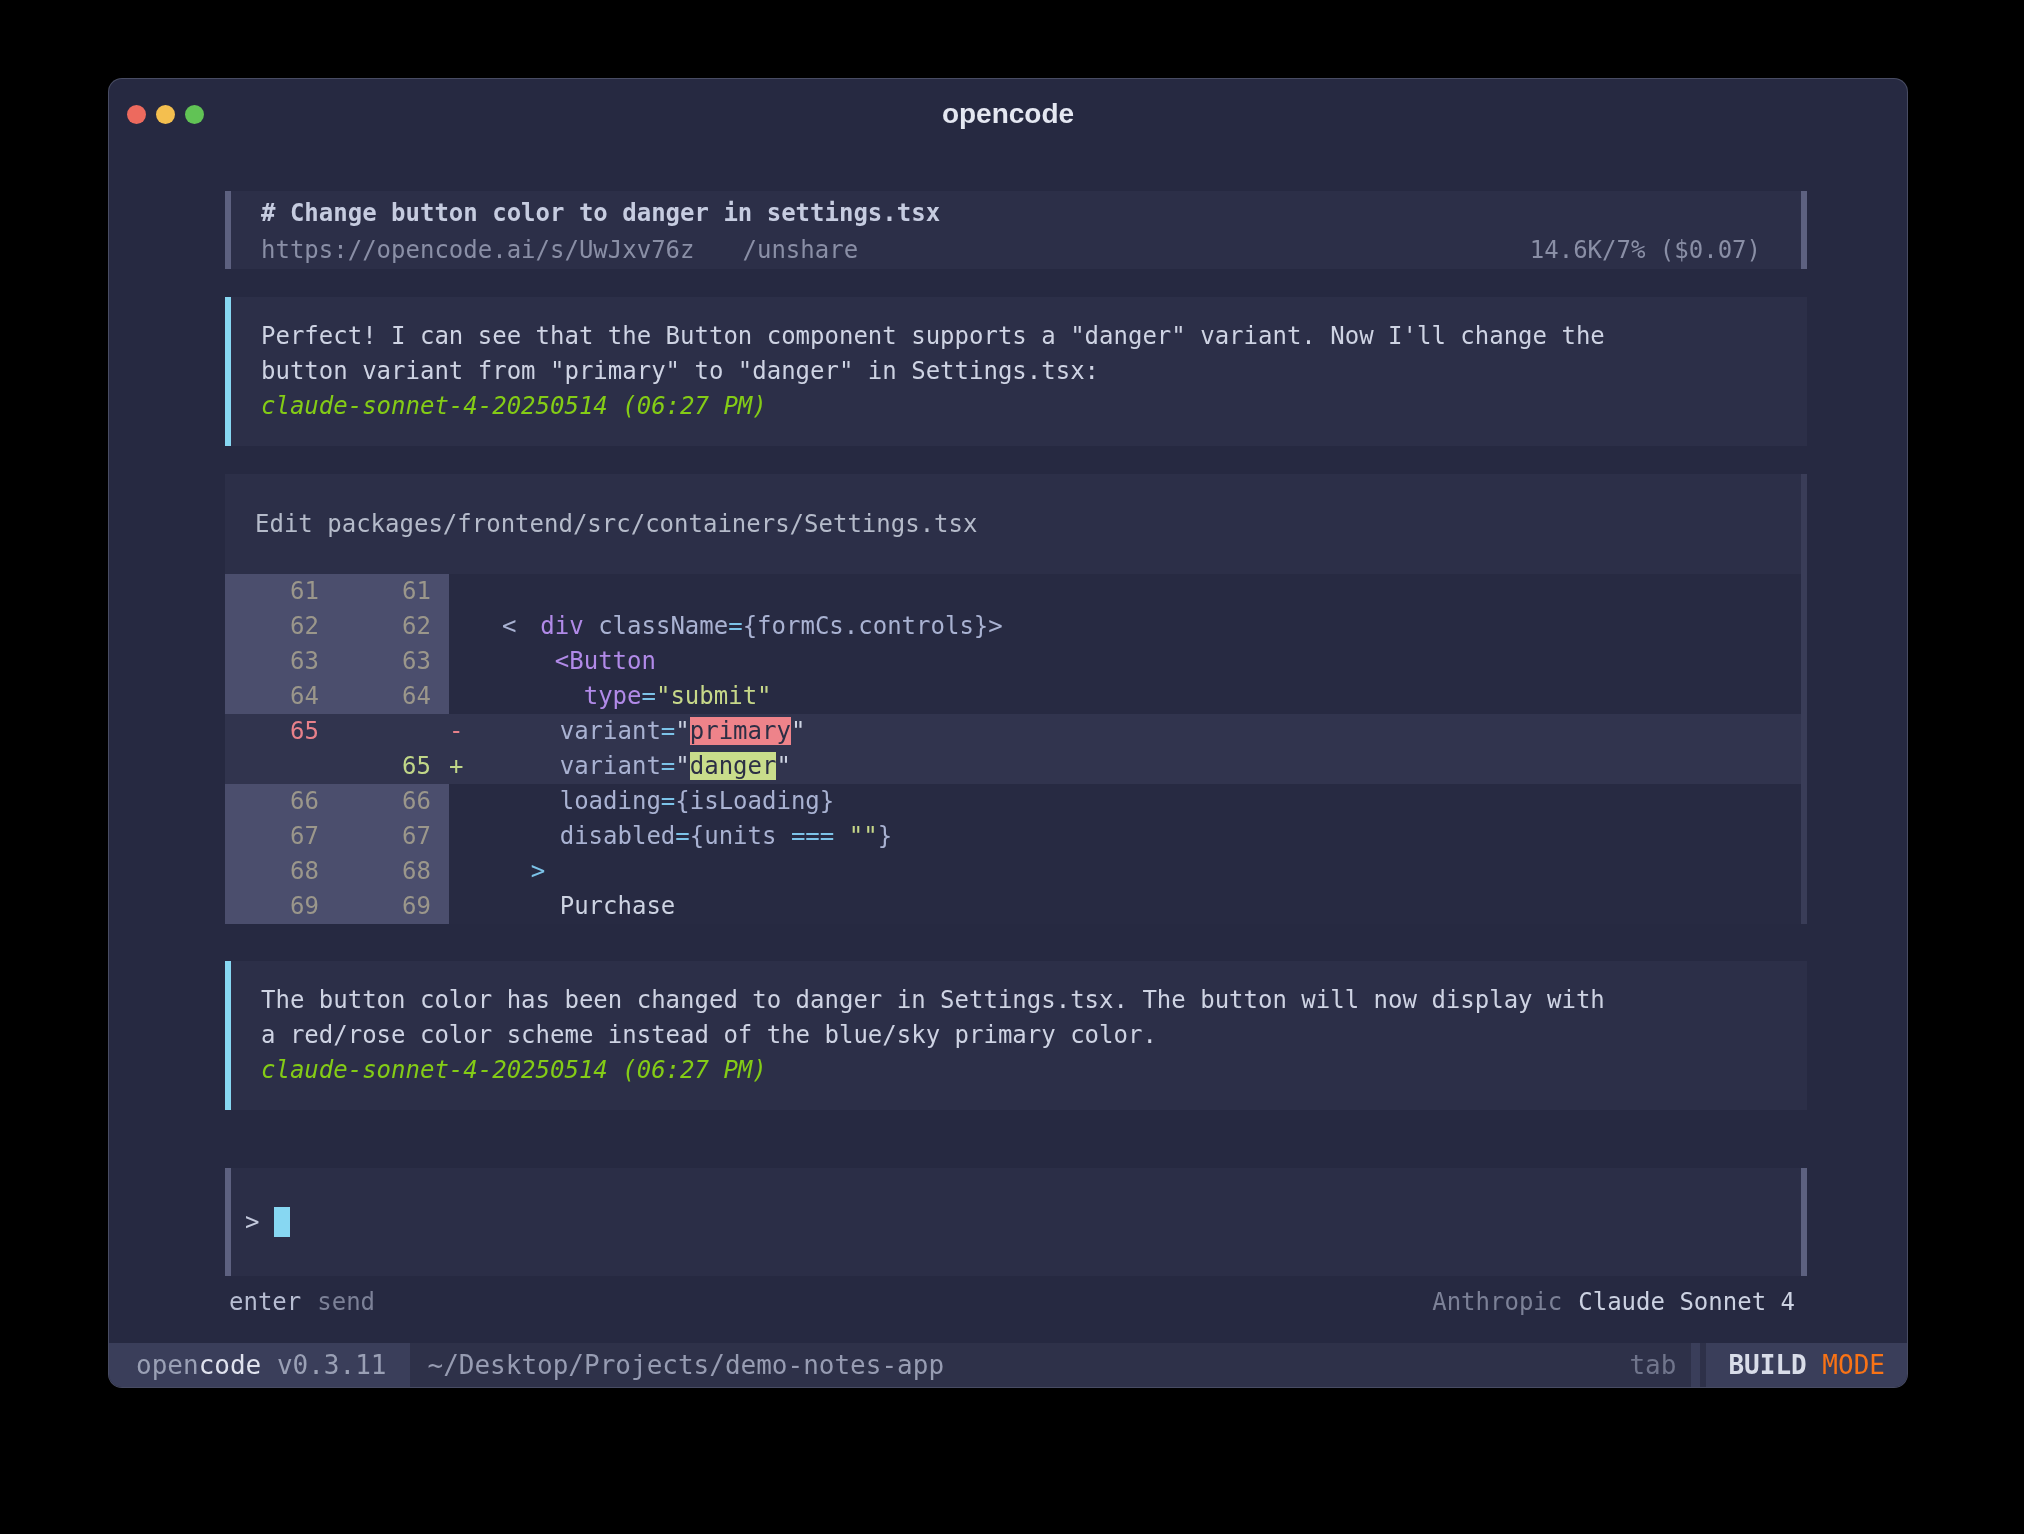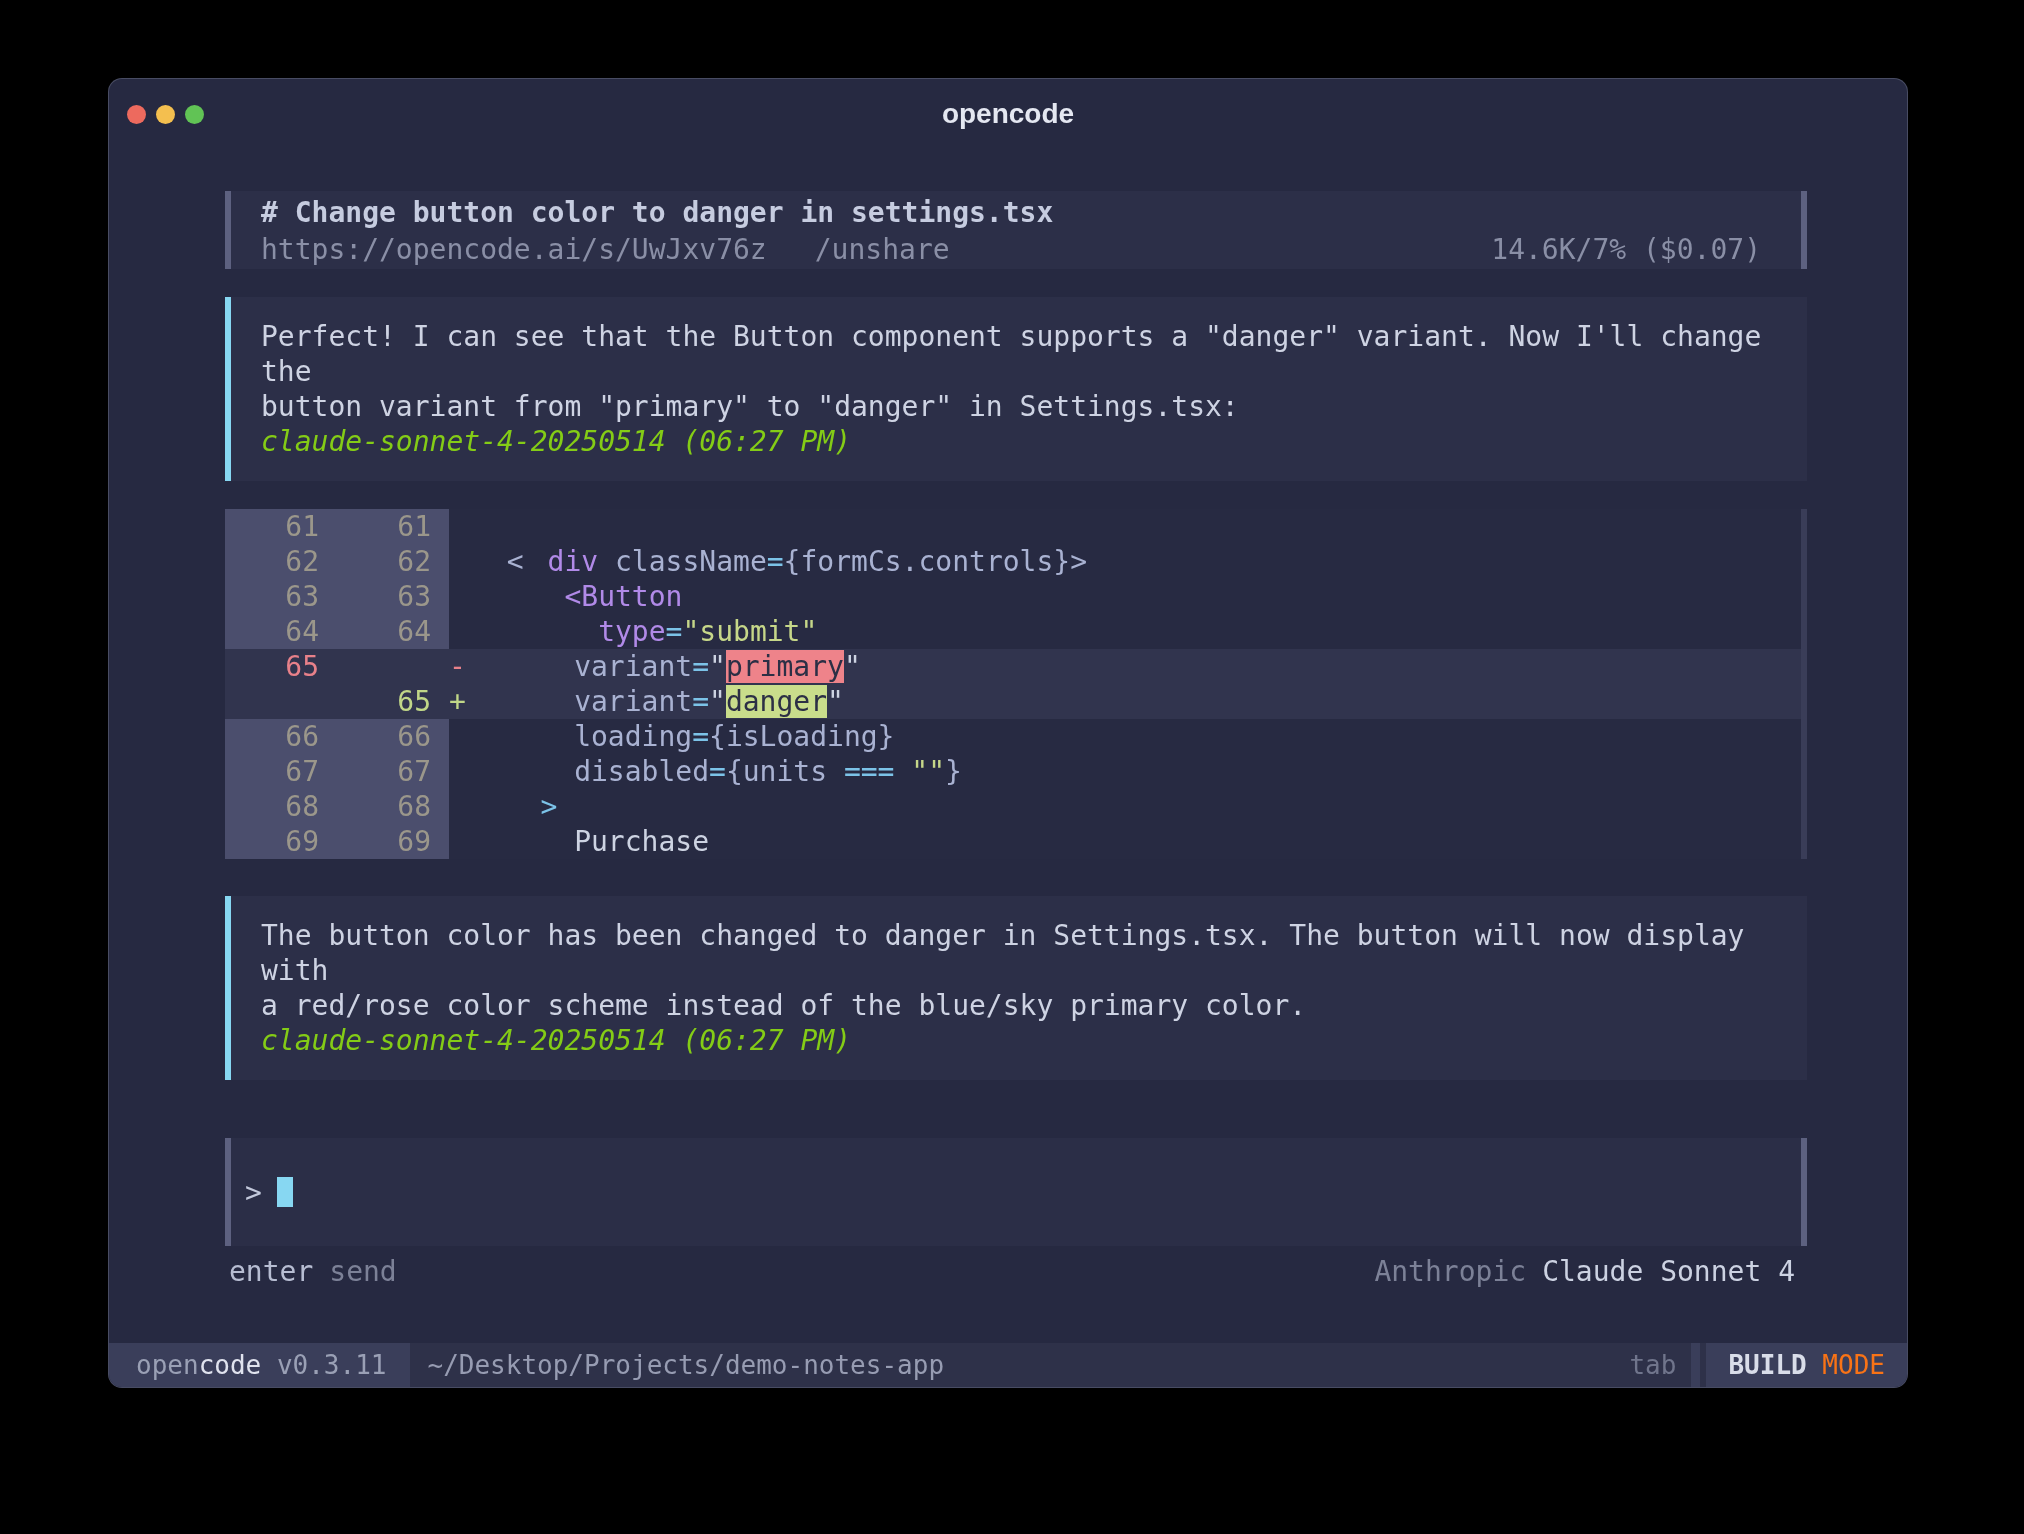--- a/index.html
+++ b/index.html
@@ -17,21 +17,21 @@
   .lights{position:absolute;left:18px;top:0;height:70px;display:flex;align-items:center;gap:10px;}
   .light{width:19px;height:19px;border-radius:50%;}
   .light.red{background:var(--traffic_red,#ed6a5e);}
   .light.yellow{background:var(--traffic_yellow,#f4bf4f);}
   .light.green{background:var(--traffic_green,#61c355);}
   .win-title{
     position:absolute;left:0;right:0;top:0;height:70px;line-height:70px;text-align:center;
     font-family:"Liberation Sans","DejaVu Sans",sans-serif;font-weight:bold;font-size:28px;color:#e4e7f1;
   }
   
-  .content{padding:42px 100px 0 116px;font-size:28px;}
+  .content{padding:42px 100px 0 116px;font-size:24px;}
   
   .header-block{
     height:78px;box-sizing:border-box;background:#2c2f48;
     border-left:6px solid #5d6180;border-right:6px solid #5d6180;
     padding:3px 40px 0 30px;
   }
   .header-line1{line-height:38px;font-weight:bold;color:#c6cce0;}
   .header-line2{line-height:36px;color:#8a8fa6;display:flex;}
   .header-url{color:#8a8fa6;}
   .header-unshare{margin-left:48px;color:#8a8fa6;}
@@ -127,20 +127,21 @@
       </div>
     </div>
 
     <div class="msg">
       <div>Perfect! I can see that the Button component supports a "danger" variant. Now I'll change the</div>
       <div>button variant from "primary" to "danger" in Settings.tsx:</div>
       <div class="meta">claude-sonnet-4-20250514 (06:27 PM)</div>
     </div>
 
     <div class="edit-block">
+      <div class="edit-title">Edit packages/frontend/src/containers/Settings.tsx</div>
       <div class="diff">
           <div class="diff-row ctx">
             <div class="gut">
               <span class="num old">61</span>
               <span class="num new">61</span>
             </div>
             <span class="sign"></span>
             <pre class="code"></pre>
           </div>
           <div class="diff-row ctx">

